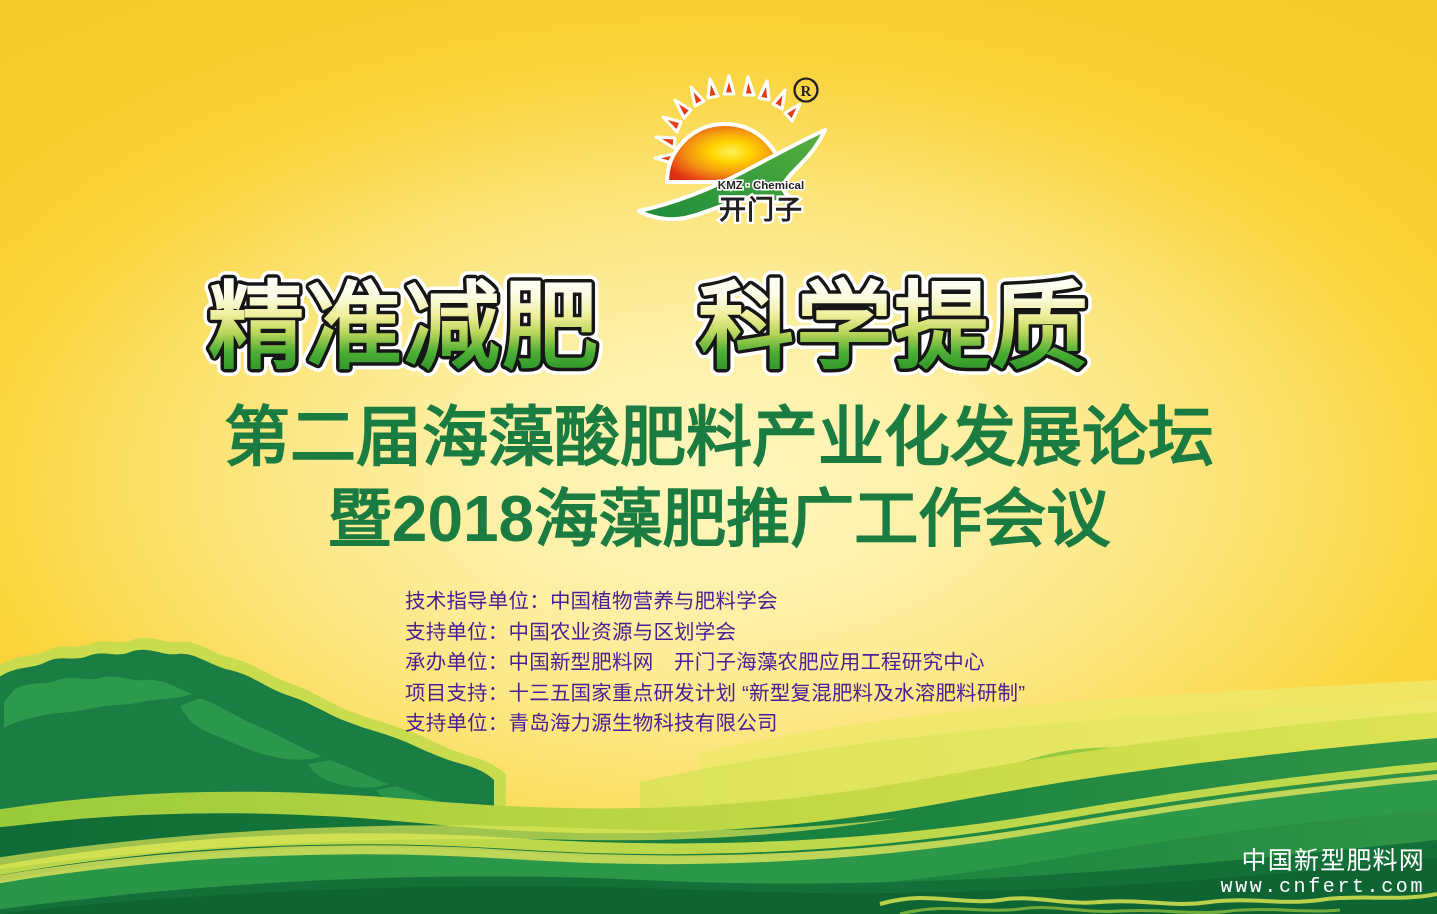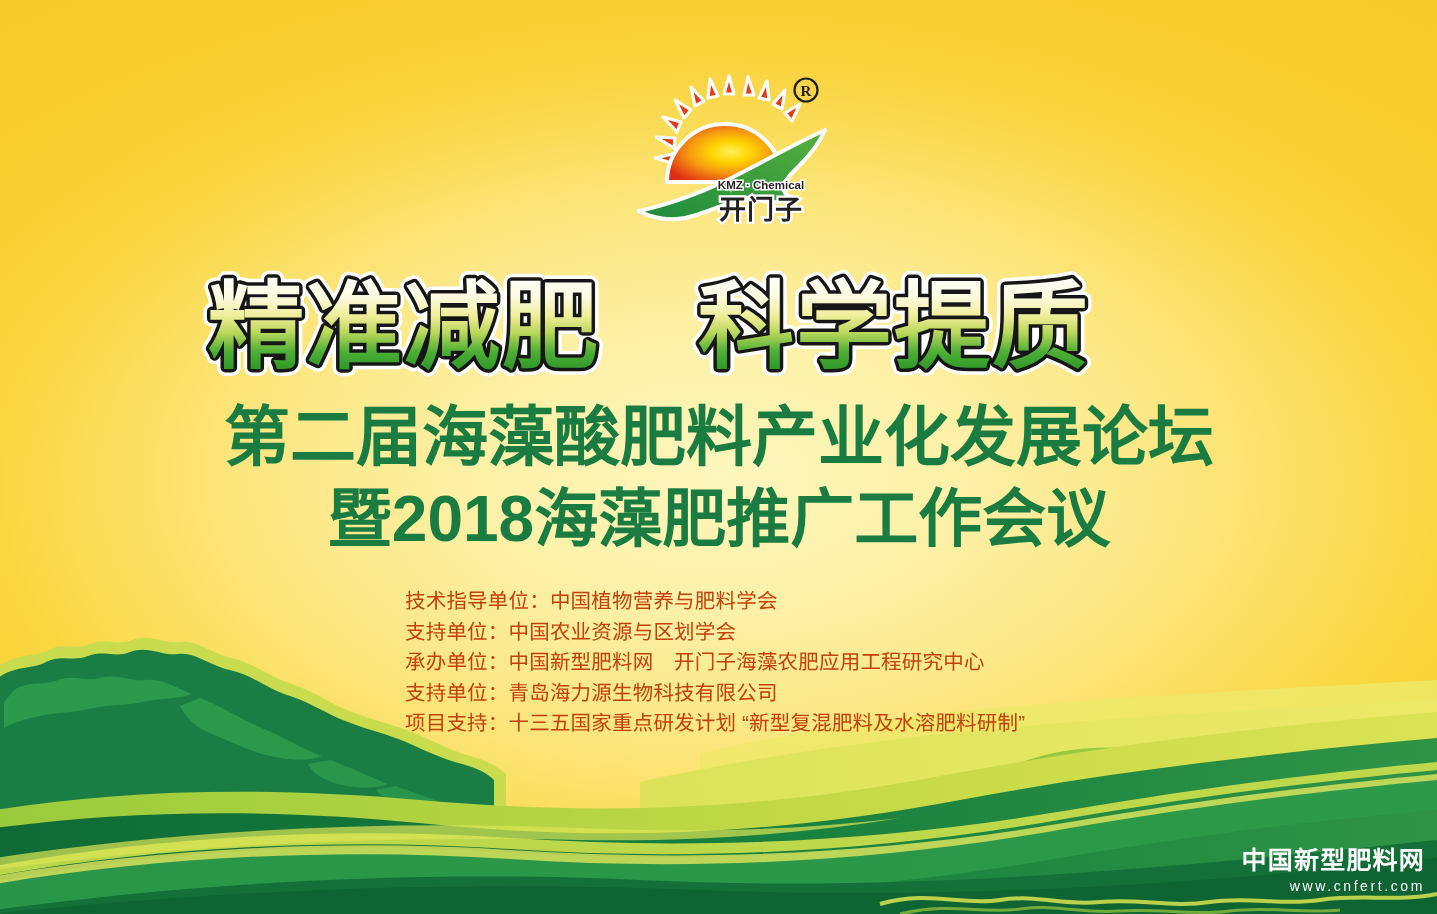--- a/index.html
+++ b/index.html
@@ -76,49 +76,49 @@
   .subtitle-block svg { display: block; margin: 0 auto; }
 
   
   .body-lines {
     position: absolute;
     left: 405px;
     top: 586px;
     width: 800px;
   }
   .body-line {
-    color: #c2410c;
+    color: #4c1d95;
     font-size: 20.5px;
     line-height: 30.5px;
     letter-spacing: 0.2px;
     white-space: pre;
     font-family: "Liberation Sans", "DejaVu Sans", sans-serif;
   }
 
   
   .watermark {
     position: absolute;
     right: 12px;
     bottom: 16px;
     text-align: right;
     color: #ffffff;
   }
   .wm-cn {
     font-size: 25px;
-    font-weight: bold;
+    font-weight: normal;
     letter-spacing: 1.2px;
     line-height: 30px;
     white-space: pre;
   }
   .wm-url {
-    font-size: 14px;
+    font-size: 20px;
     letter-spacing: 2.6px;
     line-height: 23px;
     white-space: pre;
-    font-family: Liberation Sans, sans-serif;
+    font-family: Liberation Mono, monospace;
   }
 </style>
 </head>
 <body>
 
 <div id="poster">
 
   <div class="bg-base"></div>
   <div class="bg-corner-warm"></div>
 
@@ -296,22 +296,22 @@
         <text x="530" y="62" text-anchor="middle" font-size="66" fill="#1B7C42" letter-spacing="0">第二届海藻酸肥料产业化发展论坛</text>
         <text x="530" y="143" text-anchor="middle" font-size="64" fill="#1B7C42" letter-spacing="0">暨2018海藻肥推广工作会议</text>
       </g>
     </svg>
   </div>
 
   <div class="body-lines">
     <div class="body-line">技术指导单位：中国植物营养与肥料学会</div>
     <div class="body-line">支持单位：中国农业资源与区划学会</div>
     <div class="body-line">承办单位：中国新型肥料网　开门子海藻农肥应用工程研究中心</div>
+    <div class="body-line">项目支持：十三五国家重点研发计划 “新型复混肥料及水溶肥料研制”</div>
     <div class="body-line">支持单位：青岛海力源生物科技有限公司</div>
-    <div class="body-line">项目支持：十三五国家重点研发计划 “新型复混肥料及水溶肥料研制”</div>
   </div>
 
   <div class="watermark">
     <div class="wm-cn">中国新型肥料网</div>
     <div class="wm-url">www.cnfert.com</div>
   </div>
 
 </div>
 
 </body></html>

